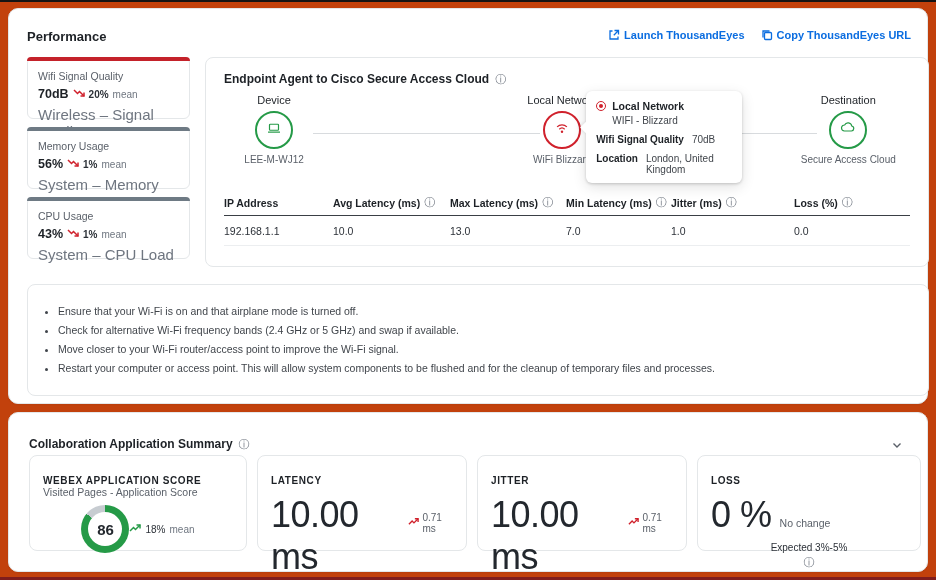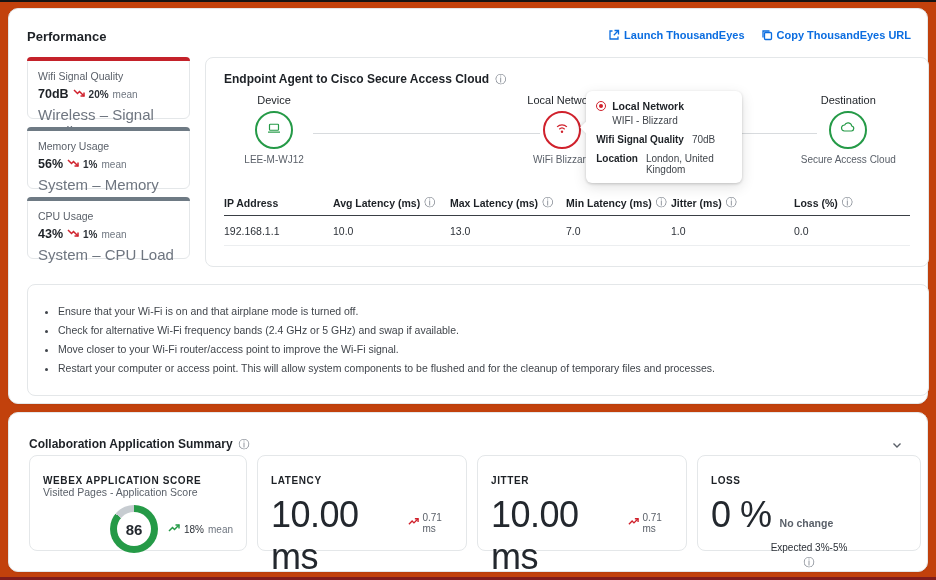--- a/index.html
+++ b/index.html
@@ -79,32 +79,32 @@
 
   
   .collab-head { position:absolute; left:20px; top:24px; display:flex; align-items:center; gap:6px;
                  font-size:12px; font-weight:bold; color:#1d2126; }
   .collab-chevron { position:absolute; right:24px; top:24px; color:#5a6069; cursor:pointer; }
   .collab-row { position:absolute; left:20px; top:42px; display:flex; gap:10px; width:892px; }
   .sum-card { border:1px solid #e4e7e9; border-radius:8px; background:#fff; height:96px; padding:19px 13px; }
   .sum-card.c0 { width:218px; } .sum-card.c1 { width:210px; } .sum-card.c2 { width:210px; } .sum-card.c3 { width:224px; }
   .sum-title { font-size:10px; font-weight:bold; letter-spacing:.6px; color:#1d2126; }
   .sum-sub { font-size:10.5px; color:#5a6069; }
-  .gauge-row { display:flex; align-items:center; gap:10px; margin-top:7px; justify-content:flex-end; }
+  .gauge-row { display:flex; align-items:center; margin-top:7px; justify-content:center; }
   .gauge { width:48px; height:48px; border-radius:50%; display:flex; align-items:center; justify-content:center; }
   .gauge-inner { width:34px; height:34px; border-radius:50%; background:#fff; display:flex; align-items:center; justify-content:center;
                  font-size:15px; font-weight:bold; color:#23282e; }
   .trend-line { display:flex; align-items:center; gap:4px; }
   .trend-val { font-size:10px; font-weight:normal; color:#2c3138; }
   .trend-suffix { font-size:10px; color:#6f7680; }
   .big-row { display:flex; align-items:baseline; gap:8px; margin-top:8px; }
   .big-value { font-size:36px; font-weight:normal; color:#23282e; letter-spacing:-0.5px; }
   .small-trend { display:flex; align-items:center; gap:3px; font-size:10px; color:#5a6069; }
   .expected { display:flex; align-items:center; gap:4px; font-size:10px; color:#2c3138; margin-top:6px;flex-direction:column; }
-  .nochange { font-size:10.5px; color:#5a6069;font-weight:bold; }
+  .nochange { font-size:10.5px; color:#5a6069; }
 
   .green { color:#259a47; } .red { color:#d0212c; }
 </style>
 </head>
 <body>
 
 <div class="screen">
 
   <div class="panel panel-top">
     <div class="perf-title">Performance</div>

